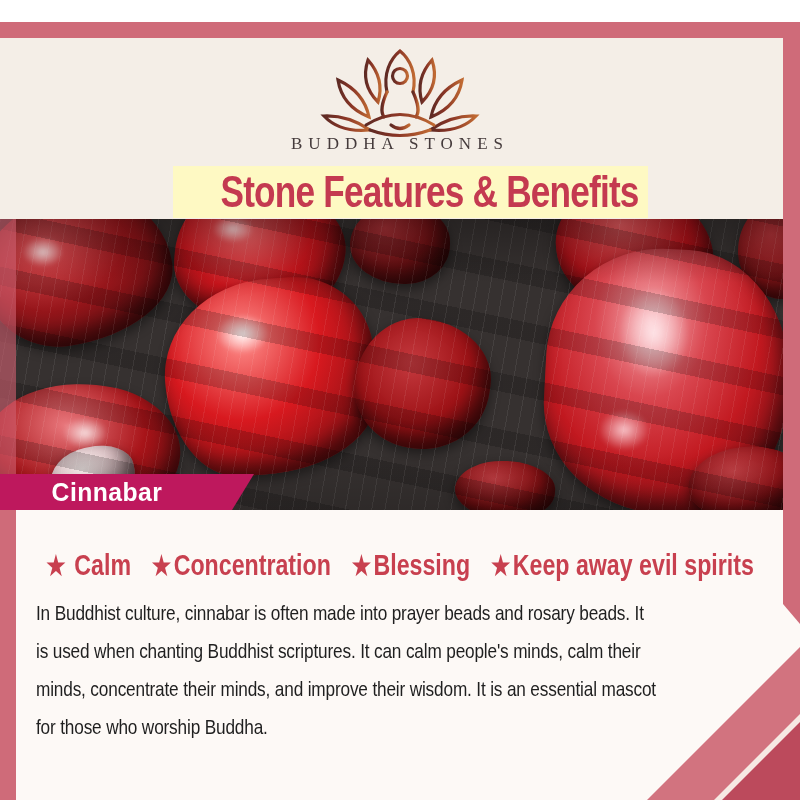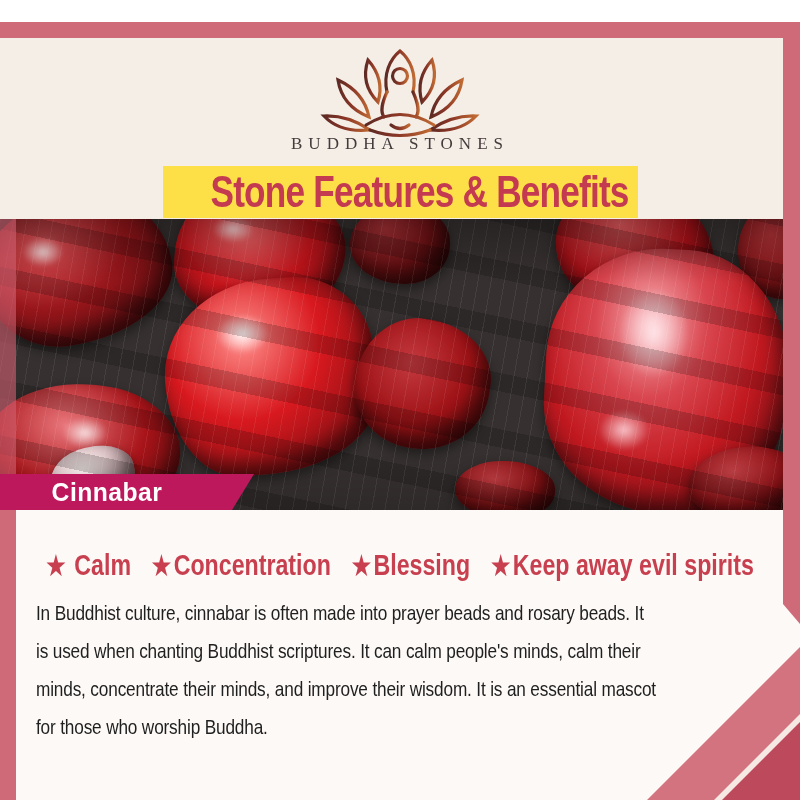--- a/index.html
+++ b/index.html
@@ -9,22 +9,22 @@
   
   .topbar{position:absolute;left:0;top:0;width:800px;height:16px;background:#cf6b79;}
 
   
   .logo{position:absolute;left:50%;top:24px;transform:translateX(-50%);}
   .wordmark{position:absolute;left:0;top:112px;width:100%;text-align:center;
     font-family:"Liberation Serif",serif;font-size:17px;letter-spacing:6px;
     color:#443a3b;font-weight:500;}
 
   
-  .title-box{position:absolute;left:163px;top:144px;width:475px;height:52px;
-    background:#fde047;}
+  .title-box{position:absolute;left:173px;top:144px;width:475px;height:52px;
+    background:#fef9c3;}
   .title-box h1{margin:0;width:100%;text-align:center;line-height:52px;
     font-size:44px;font-weight:bold;color:#c43a50;letter-spacing:-1px;
     transform:scaleX(0.8);transform-origin:50% 50%;white-space:nowrap;}
 
   
   .photo{position:absolute;left:0;top:197px;width:800px;height:291px;
     background:#363130;overflow:hidden;}
   .photo .streaks{position:absolute;inset:0;
     background:repeating-linear-gradient(100deg,rgba(255,255,255,.07) 0 1px,transparent 1px 13px),
                repeating-linear-gradient(12deg,rgba(0,0,0,.18) 0 18px,transparent 18px 55px);}

